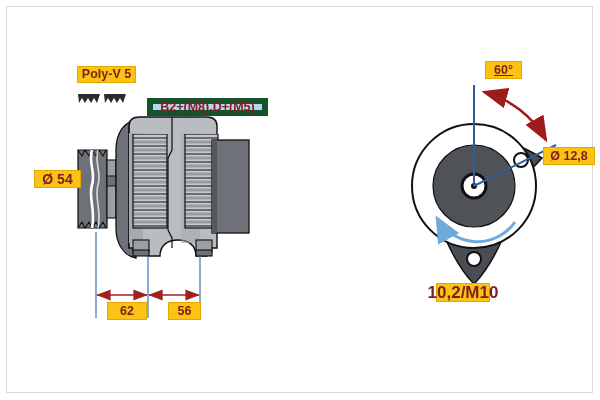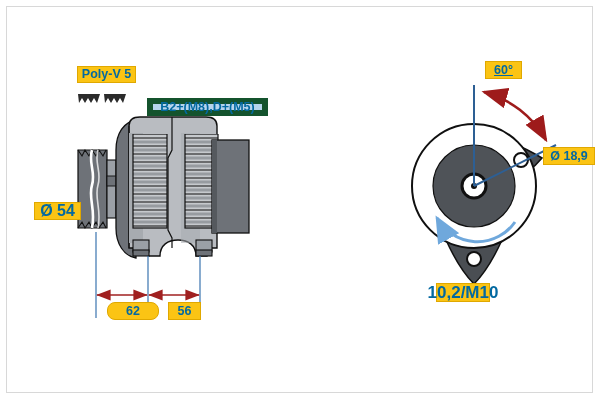--- a/index.html
+++ b/index.html
@@ -29,39 +29,39 @@
     position: absolute;
     left: 0;
     top: 0;
     width: 600px;
     height: 400px;
   }
   .tag {
     position: absolute;
     box-sizing: border-box;
     font-weight: bold;
-    color: #0369a1;
+    color: #7f1d1d;
     white-space: nowrap;
     line-height: 1;
     display: flex;
     align-items: center;
     justify-content: center;
   }
   .tag-yellow {
     background: #FBC414;
     border: 1px solid #E0A800;
   }
   .tag-blue {
     background: #B6D4EC;
     border: 6px solid #14532d;
   }
   #tag-polyv   { left: 77px;  top: 66px;  width: 59px;  height: 17px; font-size: 12.5px; }
   #tag-b2d     { left: 147px; top: 98px;  width: 121px; height: 18px; font-size: 12.5px; }
-  #tag-d54     { left: 34px;  top: 170px; width: 47px;  height: 18px; font-size: 16px; margin-top: 32px; }
-  #tag-62      { left: 107px; top: 302px; width: 52px;  height: 18px; font-size: 12.5px; border-radius: 8px; }
+  #tag-d54     { left: 34px;  top: 170px; width: 47px;  height: 18px; font-size: 14px; }
+  #tag-62      { left: 107px; top: 302px; width: 40px;  height: 18px; font-size: 12.5px; }
   #tag-56      { left: 168px; top: 302px; width: 33px;  height: 18px; font-size: 12.5px; }
   #tag-60deg   { left: 485px; top: 61px;  width: 37px;  height: 18px; font-size: 12.5px; text-decoration: underline; }
   #tag-d102    { left: 543px; top: 147px; width: 52px;  height: 18px; font-size: 12.5px; }
   #tag-1021m10 { left: 436px; top: 283px; width: 54px;  height: 19px; font-size: 17px; }
 </style>
 </head>
 <body>
 
 <div id="stage">
 
@@ -259,17 +259,17 @@
   <div class="tag tag-blue" id="tag-b2d">B2+(M8),D+(M5)</div>
 
   <div class="tag tag-yellow" id="tag-d54">Ø 54</div>
 
   <div class="tag tag-yellow" id="tag-62">62</div>
 
   <div class="tag tag-yellow" id="tag-56">56</div>
 
   <div class="tag tag-yellow" id="tag-60deg">60°</div>
 
-  <div class="tag tag-yellow" id="tag-d102">Ø 18,9</div>
+  <div class="tag tag-yellow" id="tag-d102">Ø 12,8</div>
 
   <div class="tag tag-yellow" id="tag-1021m10">10,2/M10</div>
 
 </div>
 
 </body></html>

